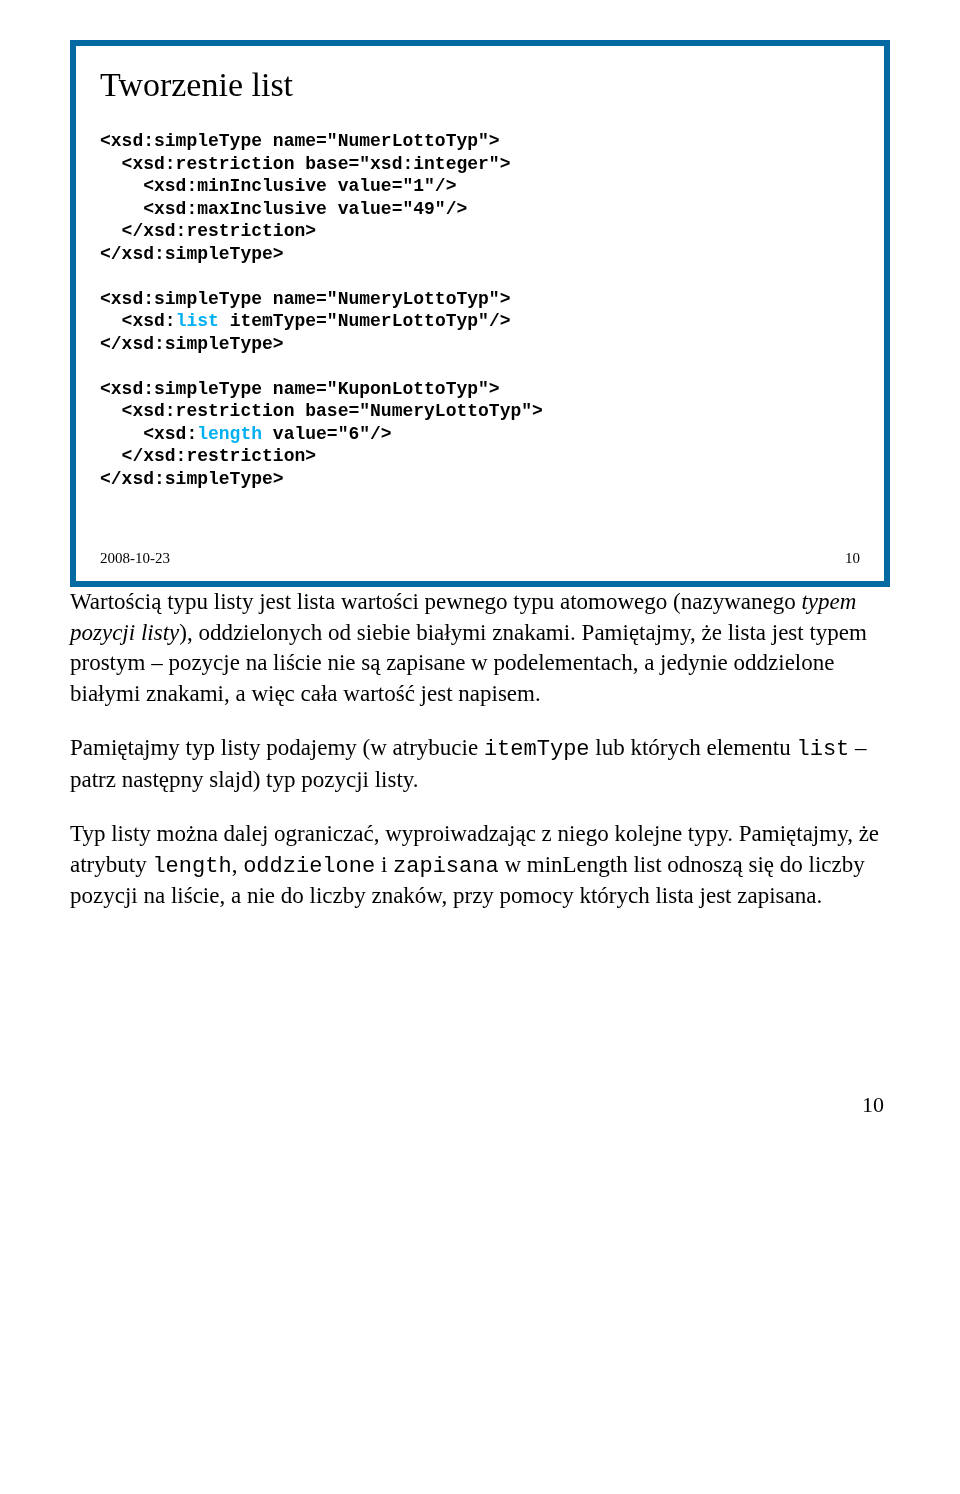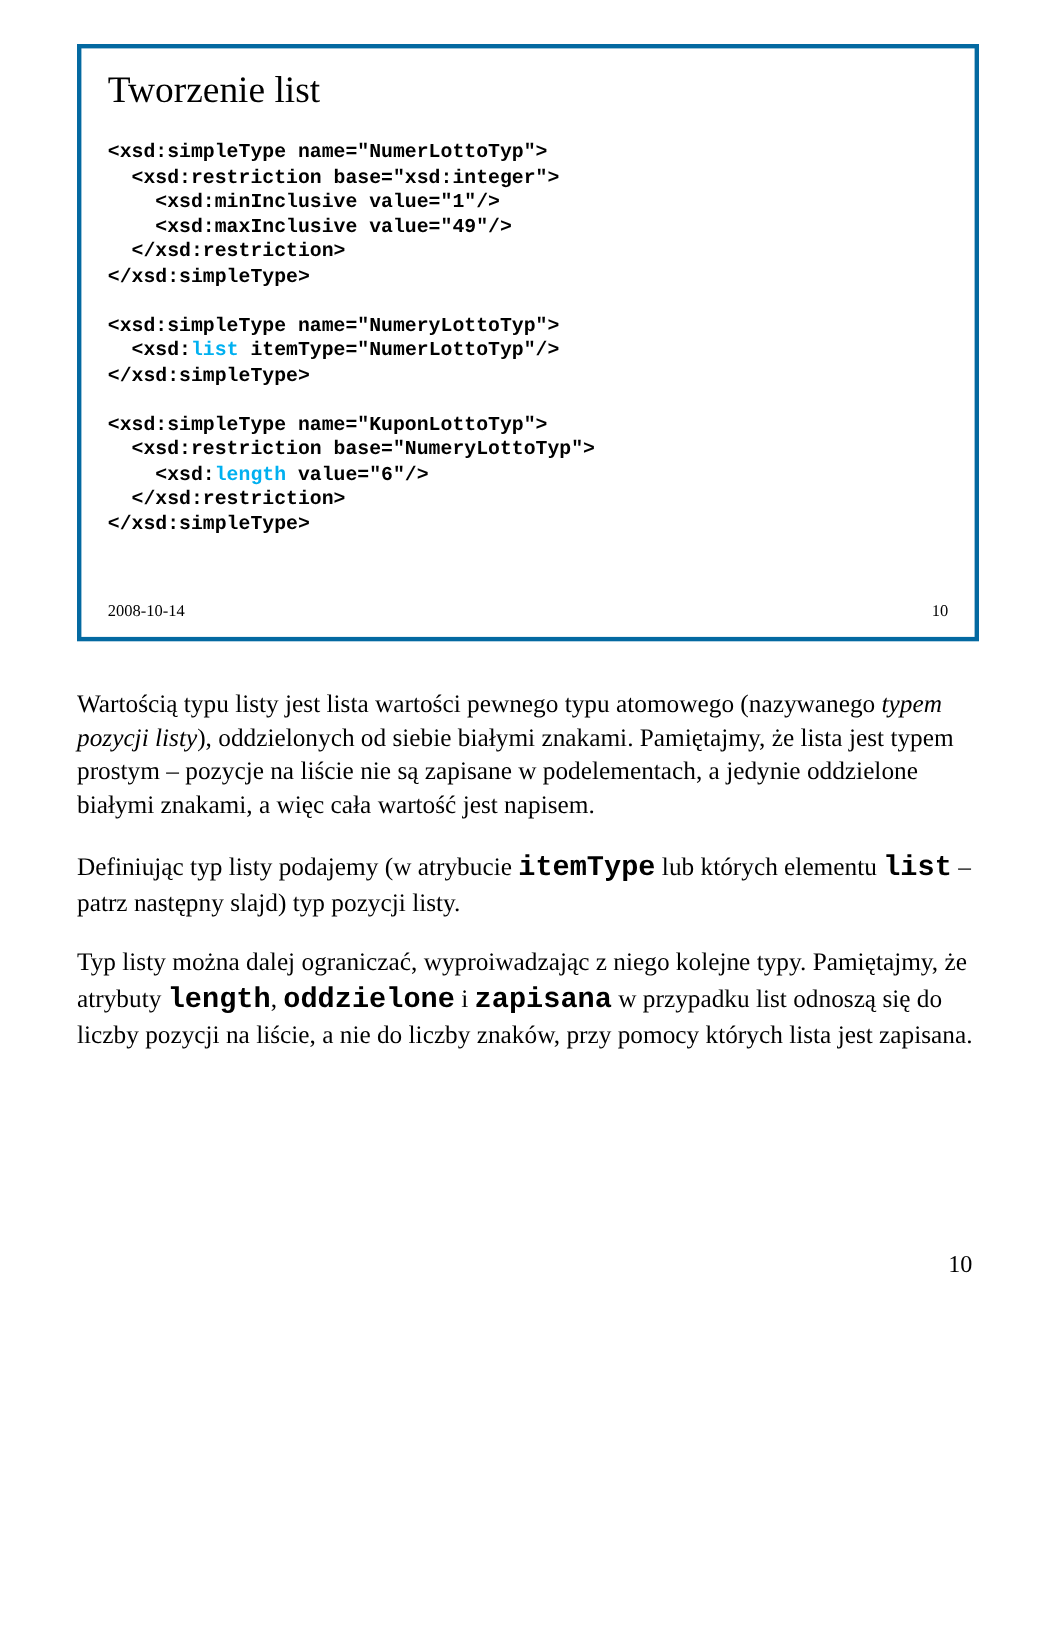--- a/index.html
+++ b/index.html
@@ -8,23 +8,22 @@
     background: #fff;
     color: #000;
     width: 960px;
   }
   .page {
     width: 960px;
     box-sizing: border-box;
     padding: 40px 70px 30px 70px;
   }
   .slide-box {
-    border: 4px solid #0369a1;
+    border: 6px solid #0369a1;
     padding: 20px 24px 14px 24px;
-    margin-bottom: 42px;
   }
   .slide-title {
     font-size: 34px;
     margin: 0 0 26px 0;
     font-weight: normal;
   }
   .code-block {
     font-family: "Courier New", Courier, monospace;
     font-size: 18px;
     font-weight: bold;
@@ -43,22 +42,21 @@
   }
   .body-text {
     font-size: 23px;
     line-height: 1.33;
   }
   .body-text p {
     margin: 0 0  14px 0;
   }
   .body-text .mono {
     font-family: "Courier New", Courier, monospace;
-    font-size: 26px;
-    font-weight: bold;
+    font-size: 22px;
   }
   .body-text .ital {
     font-style: italic;
   }
   .spacer-para {
     height: 10px;
   }
   .page-num {
     text-align: right;
     font-size: 22px;
@@ -85,33 +83,33 @@
   &lt;xsd:<span class="hl">list</span> itemType="NumerLottoTyp"/&gt;
 &lt;/xsd:simpleType&gt;
 
 &lt;xsd:simpleType name="KuponLottoTyp"&gt;
   &lt;xsd:restriction base="NumeryLottoTyp"&gt;
     &lt;xsd:<span class="hl">length</span> value="6"/&gt;
   &lt;/xsd:restriction&gt;
 &lt;/xsd:simpleType&gt;</div>
 
     <div class="slide-footer">
-      <span>2008-10-14</span>
+      <span>2008-10-23</span>
       <span>10</span>
     </div>
   </div>
 
   <div class="body-text">
     <p>
       <span>Wartością typu listy jest lista wartości pewnego typu atomowego (nazywanego </span><span class="ital">typem pozycji listy</span><span>), oddzielonych od siebie białymi znakami. Pamiętajmy, że lista jest typem prostym – pozycje na liście nie są zapisane w podelementach, a jedynie oddzielone białymi znakami, a więc cała wartość jest napisem.</span>
     </p>
     <div class="spacer-para"></div>
     <p>
-      <span>Definiując typ listy podajemy (w atrybucie </span><span class="mono">itemType</span><span> lub których elementu </span><span class="mono">list</span><span> – patrz następny slajd) typ pozycji listy.</span>
+      <span>Pamiętajmy typ listy podajemy (w atrybucie </span><span class="mono">itemType</span><span> lub których elementu </span><span class="mono">list</span><span> – patrz następny slajd) typ pozycji listy.</span>
     </p>
     <div class="spacer-para"></div>
     <p>
-      <span>Typ listy można dalej ograniczać, wyproiwadzając z niego kolejne typy. Pamiętajmy, że atrybuty </span><span class="mono">length</span><span>, </span><span class="mono">oddzielone</span><span> i </span><span class="mono">zapisana</span><span> w przypadku list odnoszą się do liczby pozycji na liście, a nie do liczby znaków, przy pomocy których lista jest zapisana.</span>
+      <span>Typ listy można dalej ograniczać, wyproiwadzając z niego kolejne typy. Pamiętajmy, że atrybuty </span><span class="mono">length</span><span>, </span><span class="mono">oddzielone</span><span> i </span><span class="mono">zapisana</span><span> w minLength list odnoszą się do liczby pozycji na liście, a nie do liczby znaków, przy pomocy których lista jest zapisana.</span>
     </p>
   </div>
 
   <div class="page-num">10</div>
 </div>
 
 </body></html>

